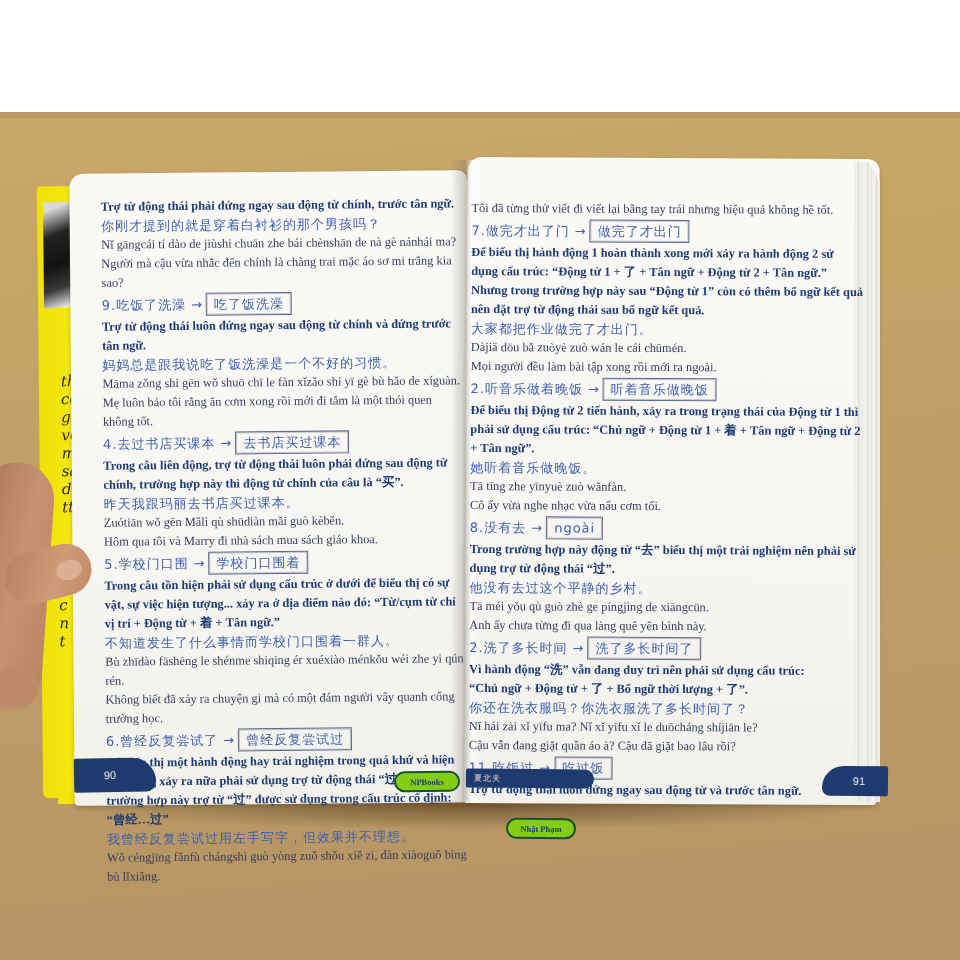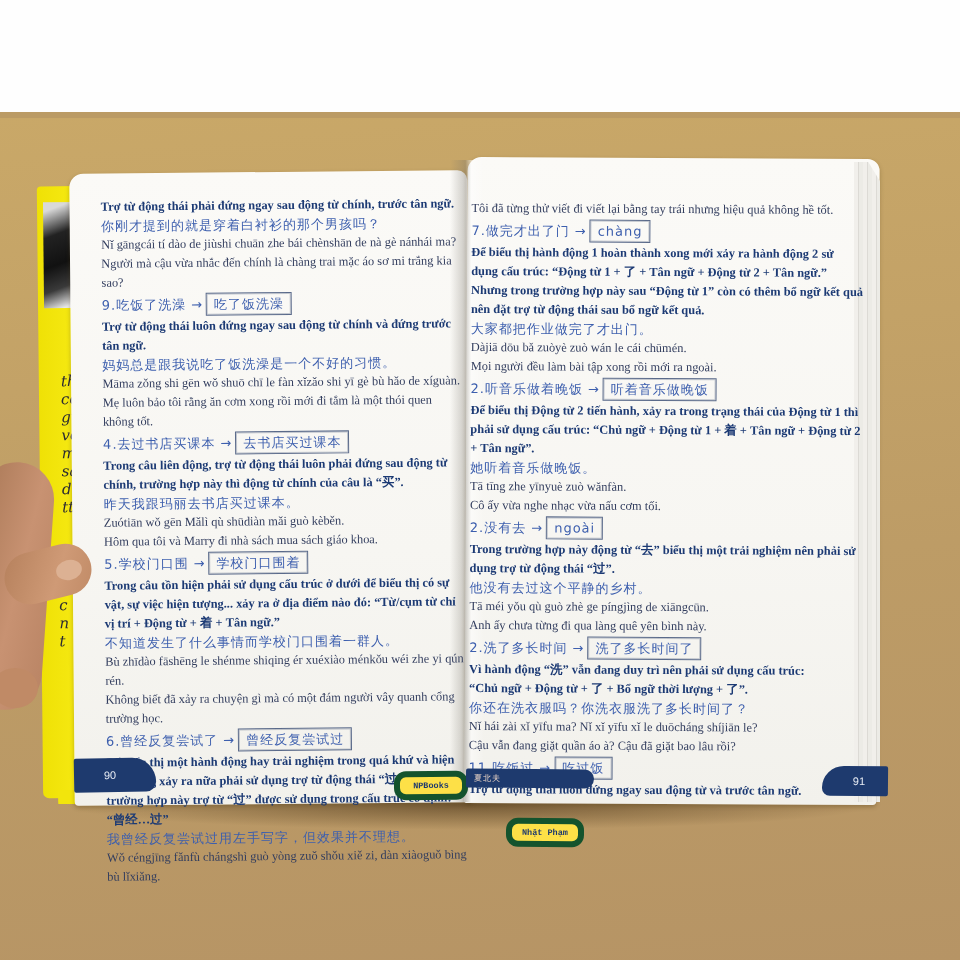--- a/index.html
+++ b/index.html
@@ -56,22 +56,22 @@
   .arrow{color:#3d5fae;letter-spacing:0;}
   .box{border:1.3px solid #55638454;outline:1px solid #5a6a8a;padding:0 6px;color:#3d5fae;}
 
   
   .tab{position:absolute;background:#1e3a6e;color:#e8ecf4;font-family:"Liberation Sans",sans-serif;
        font-size:11px;display:flex;align-items:center;justify-content:center;}
   .tab-90{left:74px;top:758px;width:72px;height:34px;border-radius:2px 24px 10px 2px;
           transform:rotate(-1deg);padding-right:10px;}
   .tab-91{left:822px;top:766px;width:58px;height:30px;border-radius:22px 2px 2px 8px;
           transform:rotate(0.5deg);padding-left:8px;}
-  .pill{position:absolute;background:#fde047;border:6px solid #14532d;border-radius:12px;
-        color:#1e3a6e;font-family:Liberation Mono, monospace;font-weight:bold;font-size:8.5px;
+  .pill{position:absolute;background:#84cc16;border:2px solid #14532d;border-radius:12px;
+        color:#1e3a6e;font-family:Liberation Serif, serif;font-weight:bold;font-size:8.5px;
         display:flex;align-items:center;justify-content:center;}
   .pill-npbooks{left:394px;top:771px;width:62px;height:17px;transform:rotate(-0.6deg);}
   .band-right{position:absolute;left:466px;top:769px;width:120px;height:19px;background:#1e3a6e;
               border-radius:2px 10px 10px 2px;transform:rotate(0.4deg);color:#f0d9c8;
               font-size:8px;display:flex;align-items:center;padding-left:8px;letter-spacing:1px;}
   .pill-nhatpham{left:506px;top:770px;width:66px;height:17px;transform:rotate(0.4deg);margin-top:48px;}
 
   
   .hand{position:absolute;left:-26px;top:462px;width:74px;height:248px;border-radius:40px;
         background:linear-gradient(100deg,#a97856,#c89272 55%,#b98464);transform:rotate(4deg);}
@@ -156,38 +156,38 @@
       </div>
       <div class="line h">Để biểu thị một hành động hay trải nghiệm trong quá khứ và hiện tại không xảy ra nữa phải sử dụng trợ từ động thái “过”, trong trường hợp này trợ từ “过” được sử dụng trong cấu trúc cố định: “曾经…过”</div>
       <div class="line cn">我曾经反复尝试过用左手写字，但效果并不理想。</div>
       <div class="line py">Wǒ céngjīng fǎnfù chángshì guò yòng zuǒ shǒu xiě zi, dàn xiàoguǒ bìng bù lǐxiǎng.</div>
     </div>
   <div class="content content-right" id="right-lines">
       <div class="line vi">Tôi đã từng thử viết đi viết lại bằng tay trái nhưng hiệu quả không hề tốt.</div>
       <div class="line num-line">
         <span>7.做完才出了门</span>
         <span class="arrow">→</span>
-        <span class="box">chàng</span>
+        <span class="box">做完了才出门</span>
       </div>
       <div class="line h">Để biểu thị hành động 1 hoàn thành xong mới xảy ra hành động 2 sử dụng cấu trúc: “Động từ 1 + 了 + Tân ngữ + Động từ 2 + Tân ngữ.”</div>
       <div class="line h">Nhưng trong trường hợp này sau “Động từ 1” còn có thêm bổ ngữ kết quả nên đặt trợ từ động thái sau bổ ngữ kết quả.</div>
       <div class="line cn">大家都把作业做完了才出门。</div>
       <div class="line py">Dàjiā dōu bǎ zuòyè zuò wán le cái chūmén.</div>
       <div class="line vi">Mọi người đều làm bài tập xong rồi mới ra ngoài.</div>
       <div class="line num-line">
         <span>2.听音乐做着晚饭</span>
         <span class="arrow">→</span>
         <span class="box">听着音乐做晚饭</span>
       </div>
       <div class="line h">Để biểu thị Động từ 2 tiến hành, xảy ra trong trạng thái của Động từ 1 thì phải sử dụng cấu trúc: “Chủ ngữ + Động từ 1 + 着 + Tân ngữ + Động từ 2 + Tân ngữ”.</div>
       <div class="line cn">她听着音乐做晚饭。</div>
       <div class="line py">Tā tīng zhe yīnyuè zuò wǎnfàn.</div>
       <div class="line vi">Cô ấy vừa nghe nhạc vừa nấu cơm tối.</div>
       <div class="line num-line">
-        <span>2.没有去</span>
+        <span>8.没有去</span>
         <span class="arrow">→</span>
         <span class="box">ngoài</span>
       </div>
       <div class="line h">Trong trường hợp này động từ “去” biểu thị một trải nghiệm nên phải sử dụng trợ từ động thái “过”.</div>
       <div class="line cn">他没有去过这个平静的乡村。</div>
       <div class="line py">Tā méi yǒu qù guò zhè ge píngjìng de xiāngcūn.</div>
       <div class="line vi">Anh ấy chưa từng đi qua làng quê yên bình này.</div>
       <div class="line num-line">
         <span>2.洗了多长时间</span>
         <span class="arrow">→</span>

